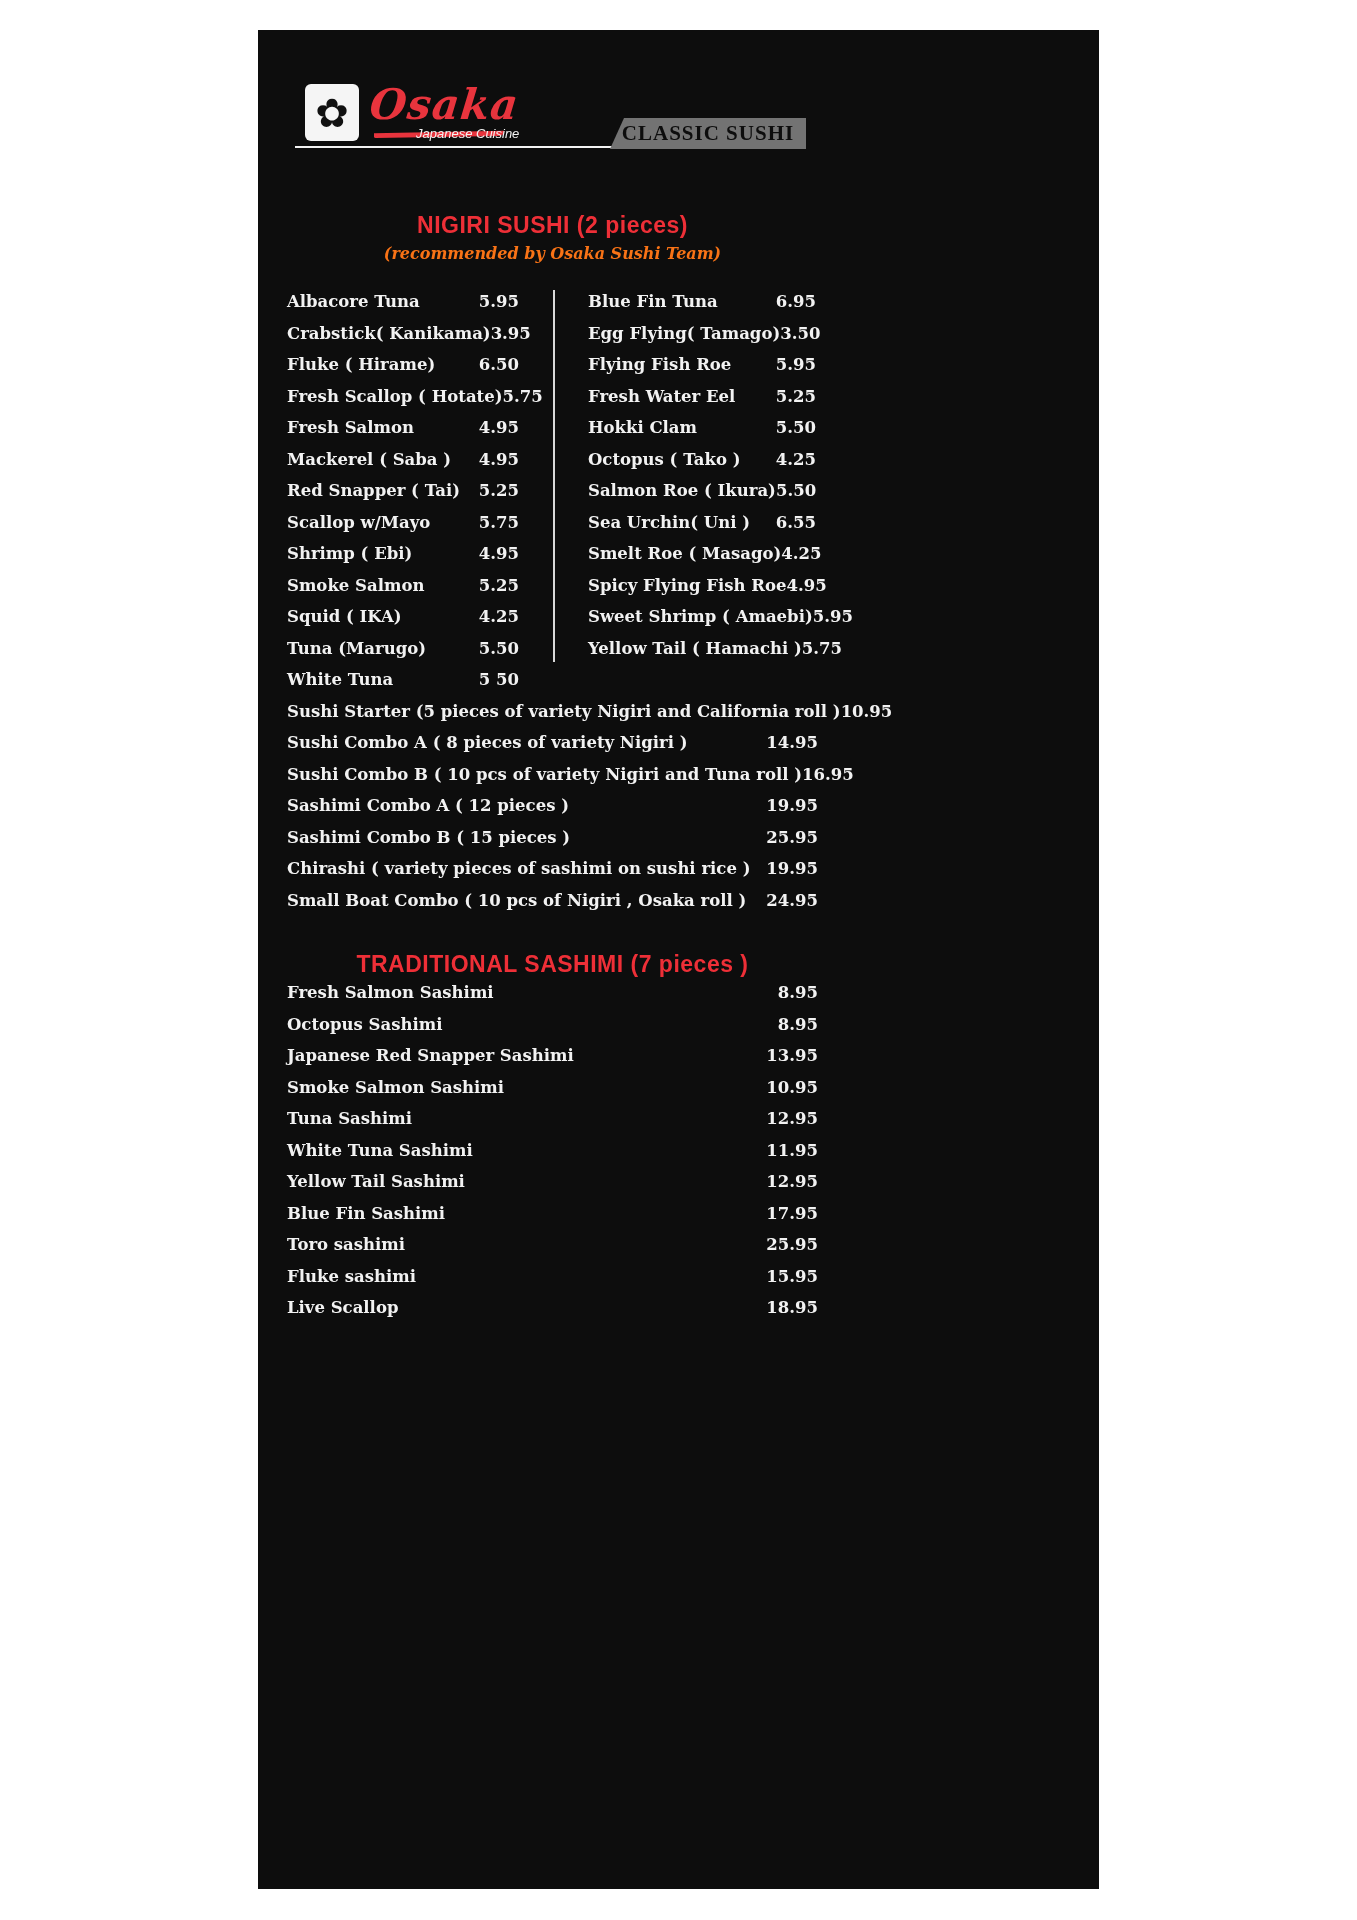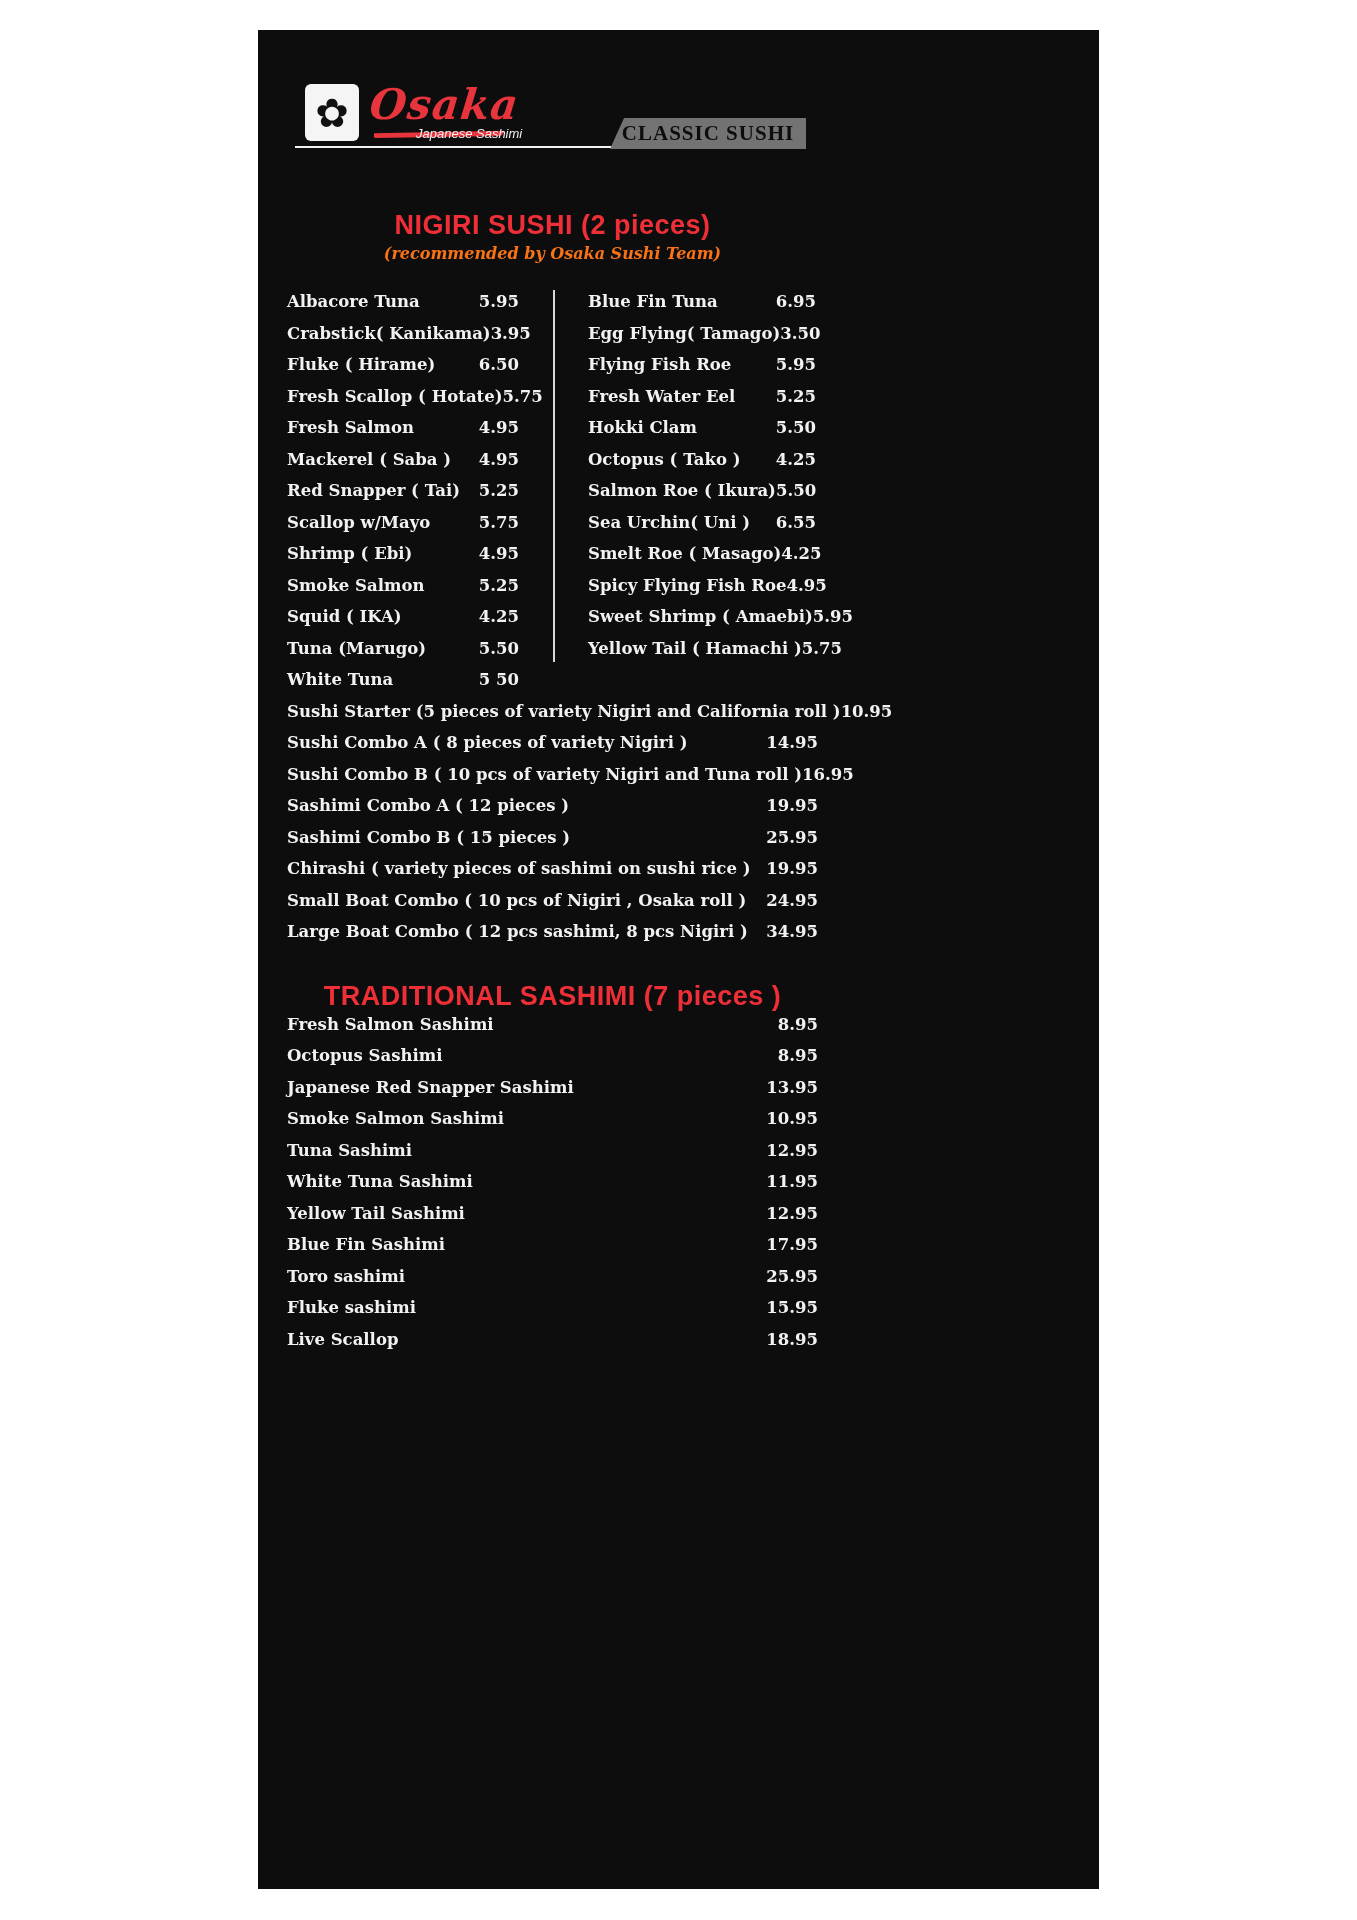--- a/index.html
+++ b/index.html
@@ -63,21 +63,21 @@
   }
   
   .content{
     position:absolute;left:29px;top:0;
     width:531px;
   }
   .section-title{
     margin:0;
     font-family:"Liberation Sans", sans-serif;
     font-weight:bold;
-    font-size:27px;
+    font-size:23px;
     color:#ee2f37;
     text-align:center;
     letter-spacing:0.5px;
     line-height:26px;
   }
   .title-nigiri{padding-top:182px;}
   .section-subtitle{
     margin:6px 0 0 0;
     font-family:"DejaVu Serif", serif;
     font-style:italic;font-weight:bold;
@@ -115,21 +115,21 @@
   .list-sashimi{margin-top:37px;}
 </style>
 </head>
 <body>
 
 <div class="panel">
 
   <div class="logo-flower">✿</div>
   <div class="brand-script">Osaka</div>
   <div class="brand-swash"></div>
-  <div class="brand-sub">Japanese Sashimi</div>
+  <div class="brand-sub">Japanese Cuisine</div>
   <div class="header-rule"></div>
   <div class="page-title-box">
     <span>CLASSIC SUSHI</span>
   </div>
 
   <div class="content">
 
     <section>
       <h2 class="section-title title-nigiri">NIGIRI SUSHI (2 pieces)</h2>
       <p class="section-subtitle">(recommended by Osaka Sushi Team)</p>
@@ -298,24 +298,20 @@
           <li class="item-row">
             <span class="item-name">Chirashi ( variety pieces of sashimi on sushi rice )</span>
             <span class="item-price">19.95</span>
           </li>
 
           <li class="item-row">
             <span class="item-name">Small Boat Combo ( 10 pcs of Nigiri , Osaka roll )</span>
             <span class="item-price">24.95</span>
           </li>
 
-          <li class="item-row">
-            <span class="item-name">Large Boat Combo ( 12 pcs sashimi, 8 pcs Nigiri )</span>
-            <span class="item-price">34.95</span>
-          </li>
         </ul>
     </section>
 
     <section>
       <h2 class="section-title title-sashimi">TRADITIONAL SASHIMI (7 pieces )</h2>
       <ul class="items list-sashimi">
 
           <li class="item-row">
             <span class="item-name">Fresh Salmon Sashimi</span>
             <span class="item-price">8.95</span>

